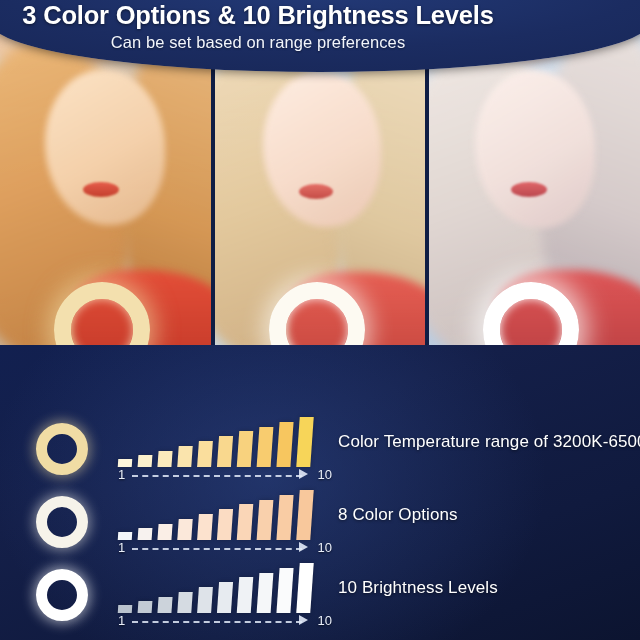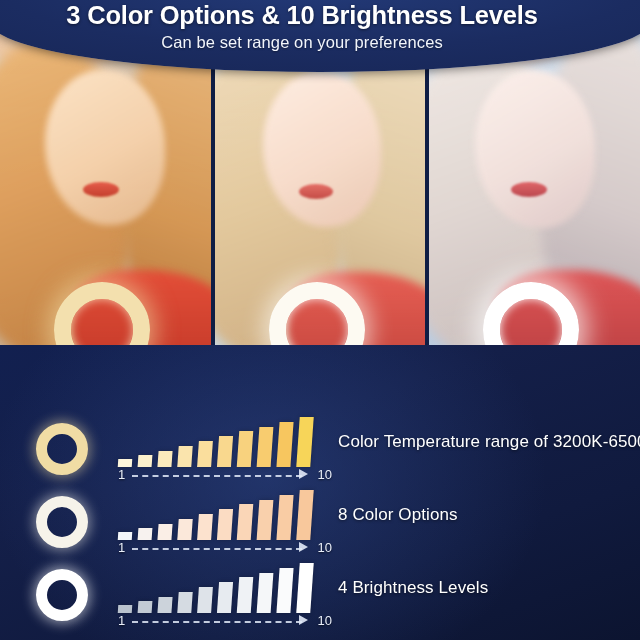--- a/index.html
+++ b/index.html
@@ -28,21 +28,21 @@
   .ring-big{width:96px;height:96px;border-width:17px;border-style:solid;}
 
   
   .banner{
     position:absolute;left:-10px;top:-20px;width:660px;height:92px;
     background:radial-gradient(ellipse 120% 160% at 50% 10%, #233a78 0%, #1b2c61 40%, #14214c 100%);
     border-bottom-left-radius:55% 60%;
     border-bottom-right-radius:55% 60%;
     box-shadow:0 2px 10px rgba(0,0,0,.45);
   }
-  .banner-inner{position:absolute;left:10px;top:20px;width:516px;padding-left:44px;}
+  .banner-inner{position:absolute;left:10px;top:20px;width:516px;}
   .title{
     margin:0;text-align:center;color:#ffffff;font-size:25.5px;font-weight:bold;
     letter-spacing:-.2px;line-height:30px;
     text-shadow:0 1px 3px rgba(0,0,0,.5);
   }
   .subtitle{
     margin:3px 0 0;text-align:center;color:#f2f5fb;font-size:16.5px;font-weight:400;
     letter-spacing:.1px;text-shadow:0 1px 2px rgba(0,0,0,.4);
   }
 
@@ -126,21 +126,21 @@
       <div class="ph-lips" style="left:82px;top:182px;width:36px;height:15px;background:linear-gradient(180deg,#dd5a58,#b63c3e);"></div>
       <div class="ph-top" style="left:65px;top:270px;width:175px;height:112px;background:linear-gradient(180deg,#dc4b47,#b23330);"></div>
       <div class="ph-tint" style="background:linear-gradient(180deg,rgba(205,225,255,.32),rgba(180,205,245,.25));"></div>
       <div class="ring ring-big" style="left:54px;top:282px;border-color:#ffffff;box-shadow:0 0 26px 8px rgba(255,255,255,.7),inset 0 0 10px rgba(255,255,255,.9);"></div>
     </div>
   </div>
 
   <div class="banner">
     <div class="banner-inner">
       <h1 class="title">3 Color Options &amp; 10 Brightness Levels</h1>
-      <p class="subtitle">Can be set range on your preferences</p>
+      <p class="subtitle">Can be set based on range preferences</p>
     </div>
   </div>
 
   <div class="badge" style="left:57px;background:#f7eac4;">Warm Light</div>
   <div class="badge" style="left:285px;background:#fbd8dd;">Nature Light</div>
   <div class="badge" style="left:513px;background:#d6dcfb;">Cold Light</div>
 
   <div class="bottom">
 
     <div class="featrow" style="top:72px;">
@@ -202,17 +202,17 @@
         <div class="bar" style="left:140px; height:40px;background:#f5f7f9;"></div>
         <div class="bar" style="left:160px; height:45px;background:#fafbfc;"></div>
         <div class="bar" style="left:180px; height:50px;background:#ffffff;"></div>
       </div>
       <div class="scale">
         <span class="num n1">1</span>
         <span class="dash"></span>
         <span class="arrow"></span>
         <span class="num n10">10</span>
       </div>
-      <div class="feat-label">4 Brightness Levels</div>
+      <div class="feat-label">10 Brightness Levels</div>
     </div>
 
   </div>
 </div>
 
 </body></html>

